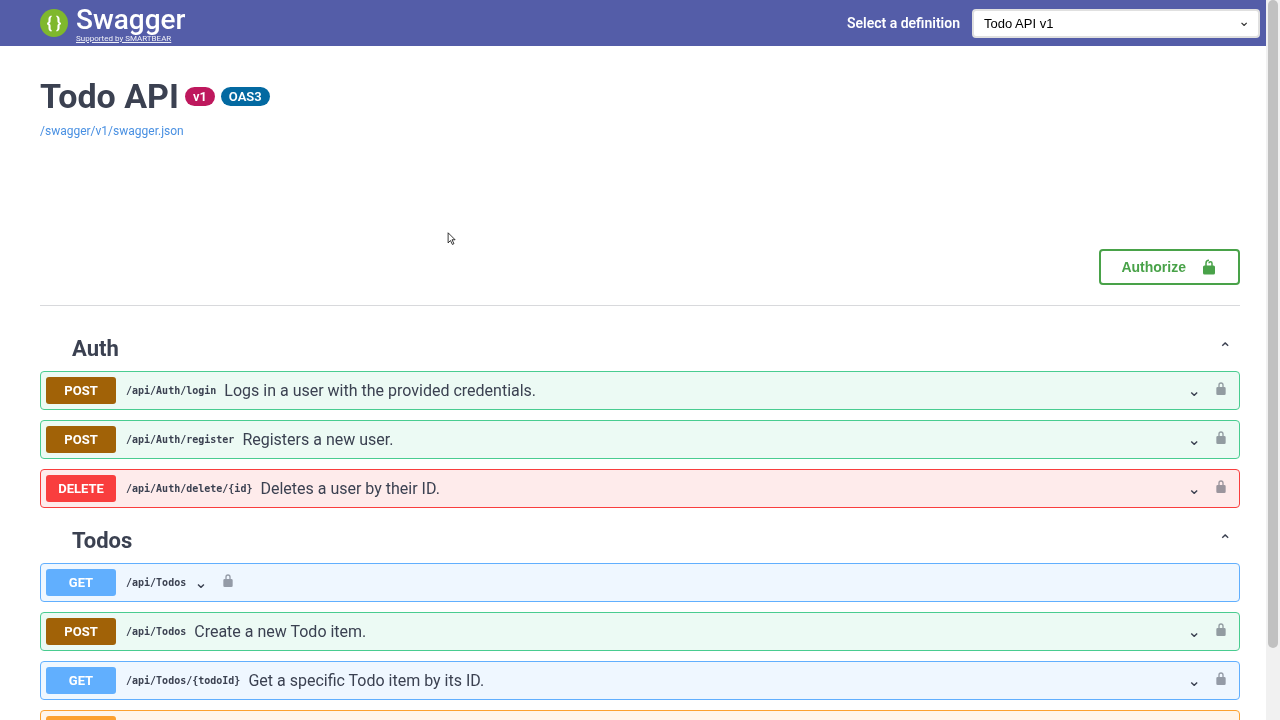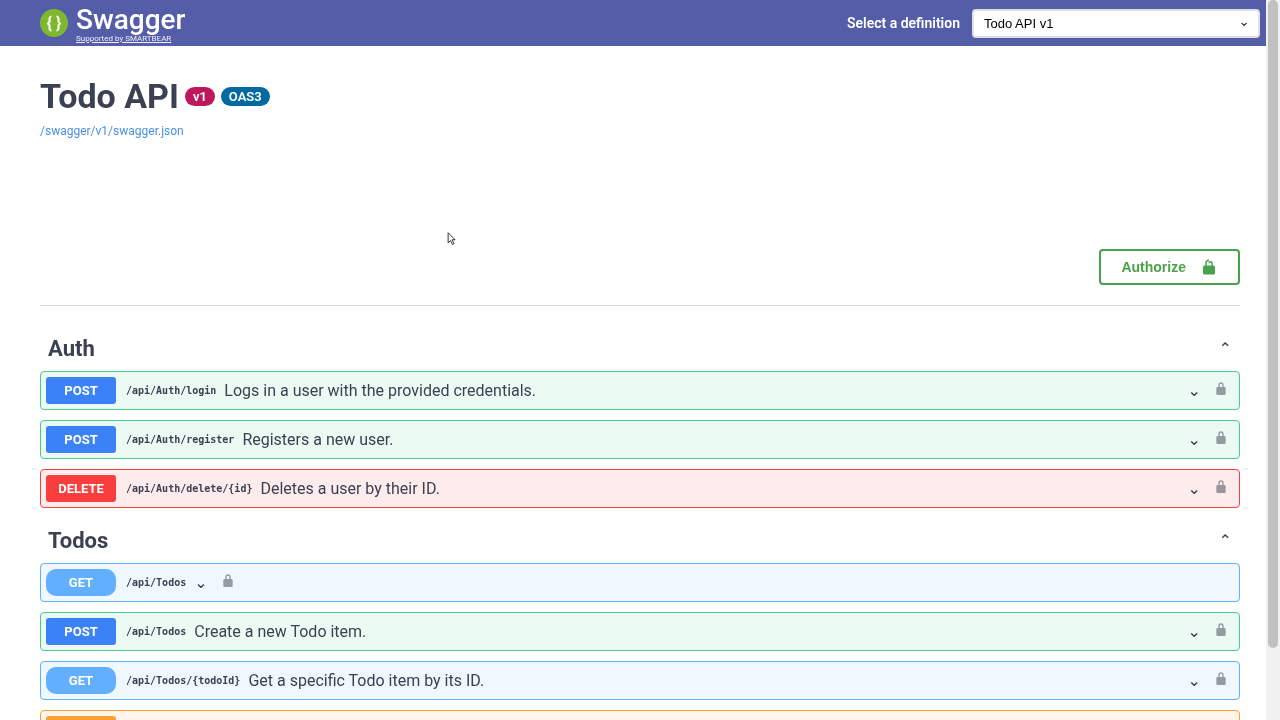--- a/index.html
+++ b/index.html
@@ -16,29 +16,29 @@
 .select-wrap::after { content: '⌄'; position: absolute; right: 10px; top: 4px; pointer-events: none; color: #333; font-size: 14px; }
 .main { padding: 30px 40px; max-width: 1280px; }
 .info-title { display: flex; align-items: center; gap: 6px; margin-bottom: 4px; }
 .api-title { font-size: 34px; font-weight: 700; color: #3b4151; }
 .badge-v1 { background: #be185d; color: #fff; font-size: 13px; font-weight: 600; padding: 2px 8px; border-radius: 10px; }
 .badge-oas { background: #0369a1; color: #fff; font-size: 13px; font-weight: 600; padding: 2px 8px; border-radius: 10px; }
 .spec-link { color: #4990e2; font-size: 12px; text-decoration: none; }
 .scheme-container { padding: 30px 0 20px; display: flex; justify-content: flex-end; border-bottom: 1px solid rgba(59,65,81,0.2); margin-bottom: 20px; margin-top: 80px;}
 .authorize-btn { border: 2px solid #49a249; background: #fff; color: #49a249; font-weight: 600; font-size: 14px; padding: 7px 20px; border-radius: 4px; display: flex; align-items: center; gap: 14px; cursor: pointer; }
 .tag-header { display: flex; justify-content: space-between; align-items: center; padding: 10px 8px; cursor: pointer; }
-.tag-name { font-size: 22px; font-weight: 700; color: #3b4151; }
+.tag-name { font-size: 22px; font-weight: 700; color: #3b4151; margin-left: 24px; }
 .op-block { border: 1px solid; border-radius: 4px; margin-bottom: 10px; display: flex; align-items: center; padding: 5px 10px 5px 5px; cursor: pointer; }
 .op-post { background: rgba(73,204,144,0.1); border-color: #49cc90; }
 .op-get { background: rgba(97,175,254,0.1); border-color: #61affe; }
 .op-delete { background: rgba(249,62,62,0.1); border-color: #f93e3e; }
 .op-put { background: rgba(252,161,48,0.1); border-color: #fca130; }
 .method { font-size: 13px; font-weight: 700; color: #fff; padding: 6px 0; border-radius: 3px; min-width: 70px; text-align: center; margin-right: 10px; }
-.m-post { background: #3b82f6; }
-.m-get { background: #61affe; border-radius: 10px; }
+.m-post { background: #a16207; }
+.m-get { background: #61affe; }
 .m-delete { background: #f93e3e; }
 .m-put { background: #fca130; }
 .op-path { font-family: monospace; font-size: 10px; font-weight: 600; color: #3b4151; margin-right: 8px; }
 .op-summary { font-size: 16px; color: #3b4151; flex: 1; }
 .op-right { display: flex; align-items: center; gap: 12px; }
 .chevron { font-size: 16px; color: #3b4151; }
 .lock-icon { opacity: 0.5; }
 svg.lock { width: 16px; height: 16px; fill: #3b4151; }
 svg.lock-auth { width: 18px; height: 18px; fill: #49a249; }
 .cursor { position: fixed; left: 447px; top: 232px; width: 10px; height: 14px; pointer-events: none; }

